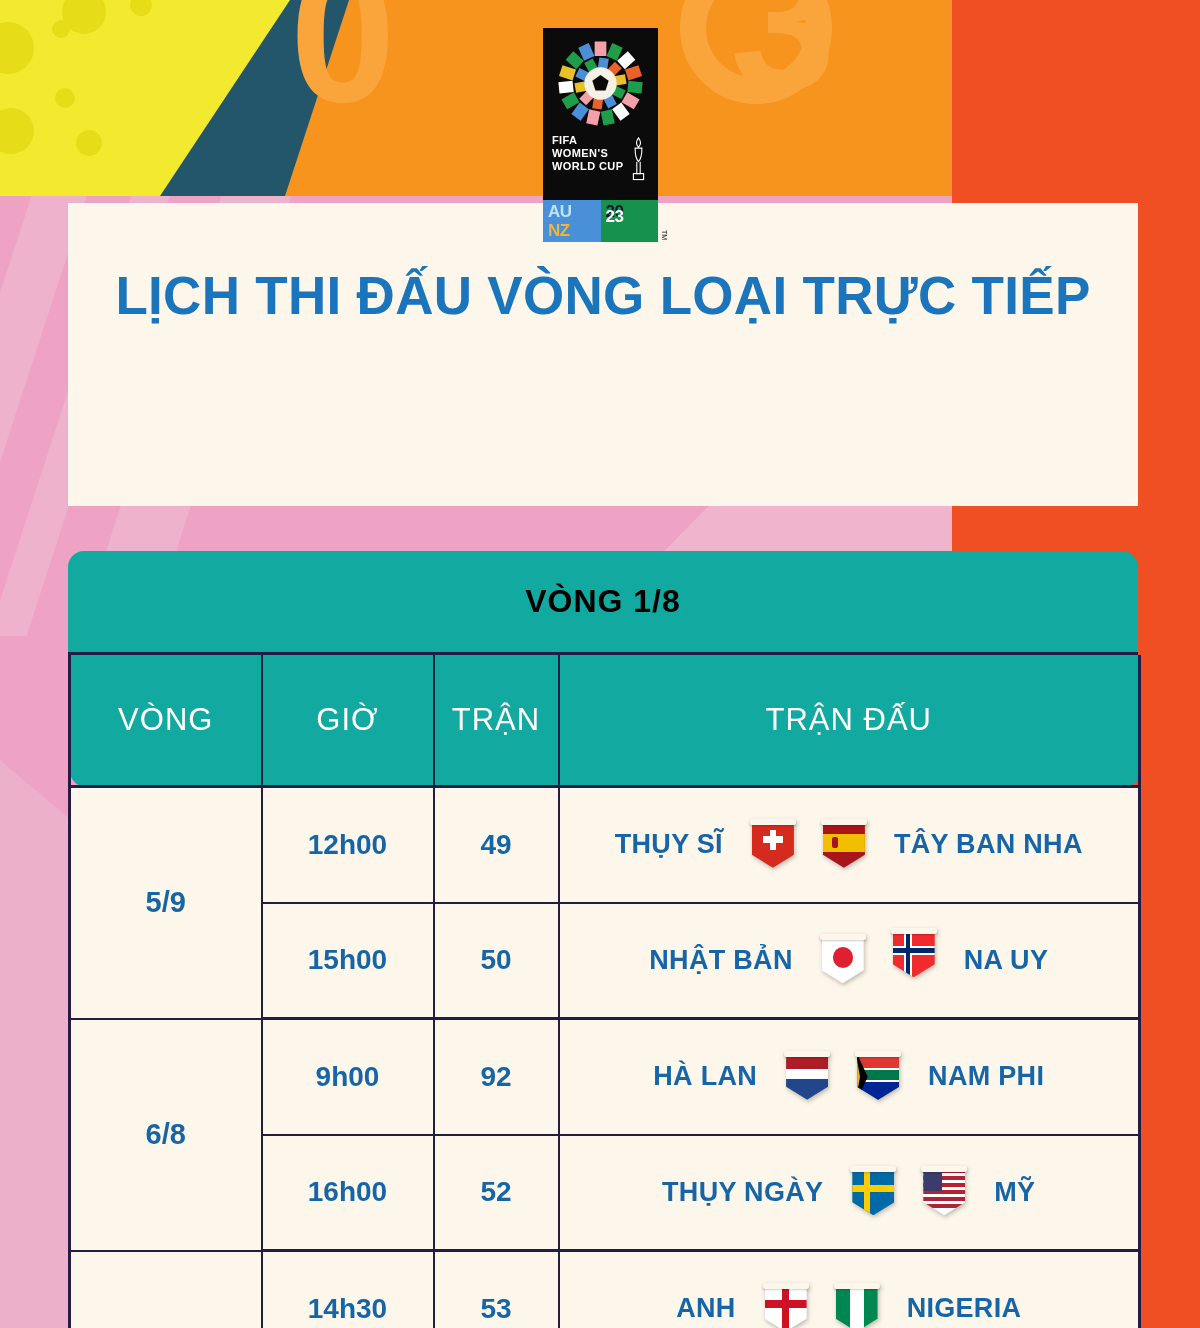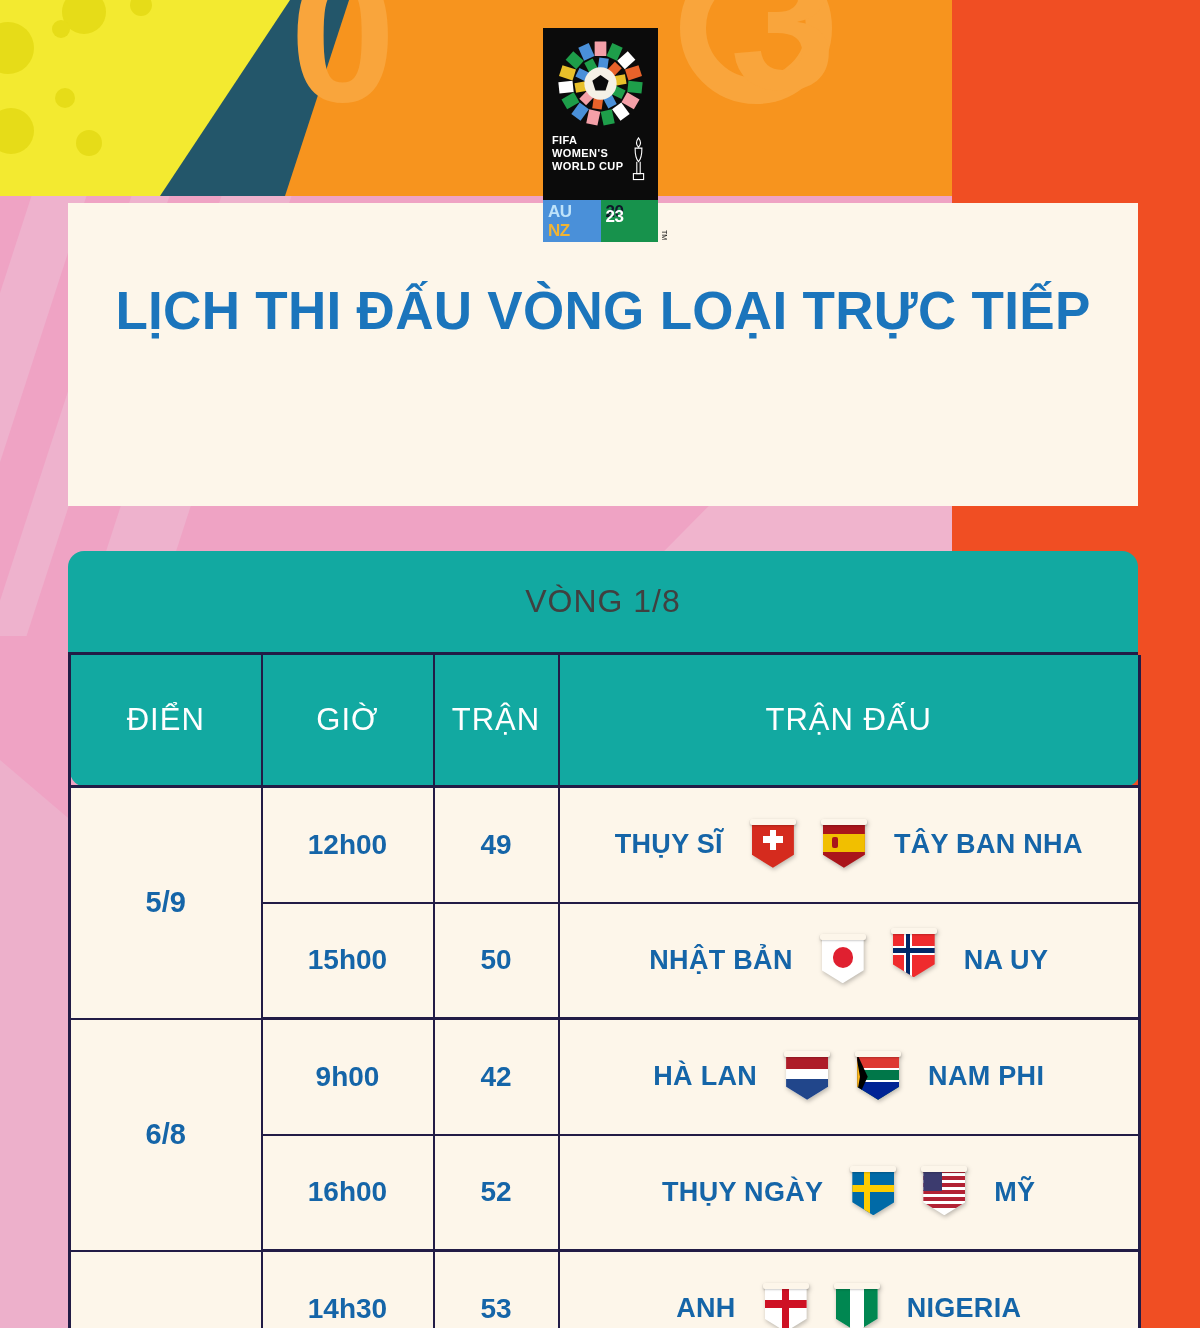--- a/index.html
+++ b/index.html
@@ -70,33 +70,33 @@
     position:absolute;right:-10px;bottom:2px;color:#111;font-size:7px;
     writing-mode:vertical-rl;
   }
 
   
   .title-card{
     position:absolute;left:68px;top:203px;width:1070px;height:303px;
     background:#FDF6EA;z-index:5;
   }
   .title-card h1{
-    margin:15px;position:absolute;left:0;right:0;top:62px;
+    margin:0;position:absolute;left:0;right:0;top:62px;
     text-align:center;color:#1B75BC;
     font-size:53px;font-weight:800;line-height:62px;letter-spacing:.3px;
     font-family:"Liberation Sans", sans-serif;
   }
   .title-card h1 .l2{display:block;}
 
   
   .table-wrap{position:absolute;left:68px;top:551px;width:1070px;z-index:5;}
   .round-bar{
     height:104px;background:#12A9A1;border-radius:16px 16px 0 0;
     display:flex;align-items:center;justify-content:center;
-    color:#404040;font-size:32px;font-weight:400;letter-spacing:1px;
+    color:#000000;font-size:32px;font-weight:700;letter-spacing:1px;
     border-bottom:3px solid #221C46;box-sizing:border-box;text-align:center;
   }
   table.sched{
     width:1070px;border-collapse:collapse;table-layout:fixed;
     border-left:3px solid #221C46;border-right:3px solid #221C46;
   }
   table.sched col.c-day{width:192px;}
   table.sched col.c-time{width:172px;}
   table.sched col.c-no{width:125px;}
   table.sched col.c-match{width:581px;}
@@ -306,21 +306,21 @@
 
   <table class="sched">
     <colgroup>
       <col class="c-day">
         <col class="c-time">
         <col class="c-no">
         <col class="c-match">
     </colgroup>
     <thead>
       <tr>
-        <th class="first">ĐIỂN</th>
+        <th class="first">VÒNG</th>
         <th>GIỜ</th>
         <th>TRẬN</th>
         <th class="last">TRẬN ĐẤU</th>
       </tr>
     </thead>
     <tbody>
 
       <tr>
         <td class="day-cell" rowspan="2">5/9</td>
         <td>12h00</td>
@@ -368,21 +368,21 @@
                 <span class="cap"></span>
             </span>
             <span class="team away">NA UY</span>
           </div>
         </td>
       </tr>
 
       <tr>
         <td class="day-cell" rowspan="2">6/8</td>
         <td>9h00</td>
-        <td>42</td>
+        <td>92</td>
         <td class="match-cell">
           <div class="match-inner">
             <span class="team home">HÀ LAN</span>
             <span class="flag f-nl">
               <span class="shape">
                   <i class="s1"></i>
                   <i class="s3"></i>
                 </span>
                 <span class="cap"></span>
             </span>

